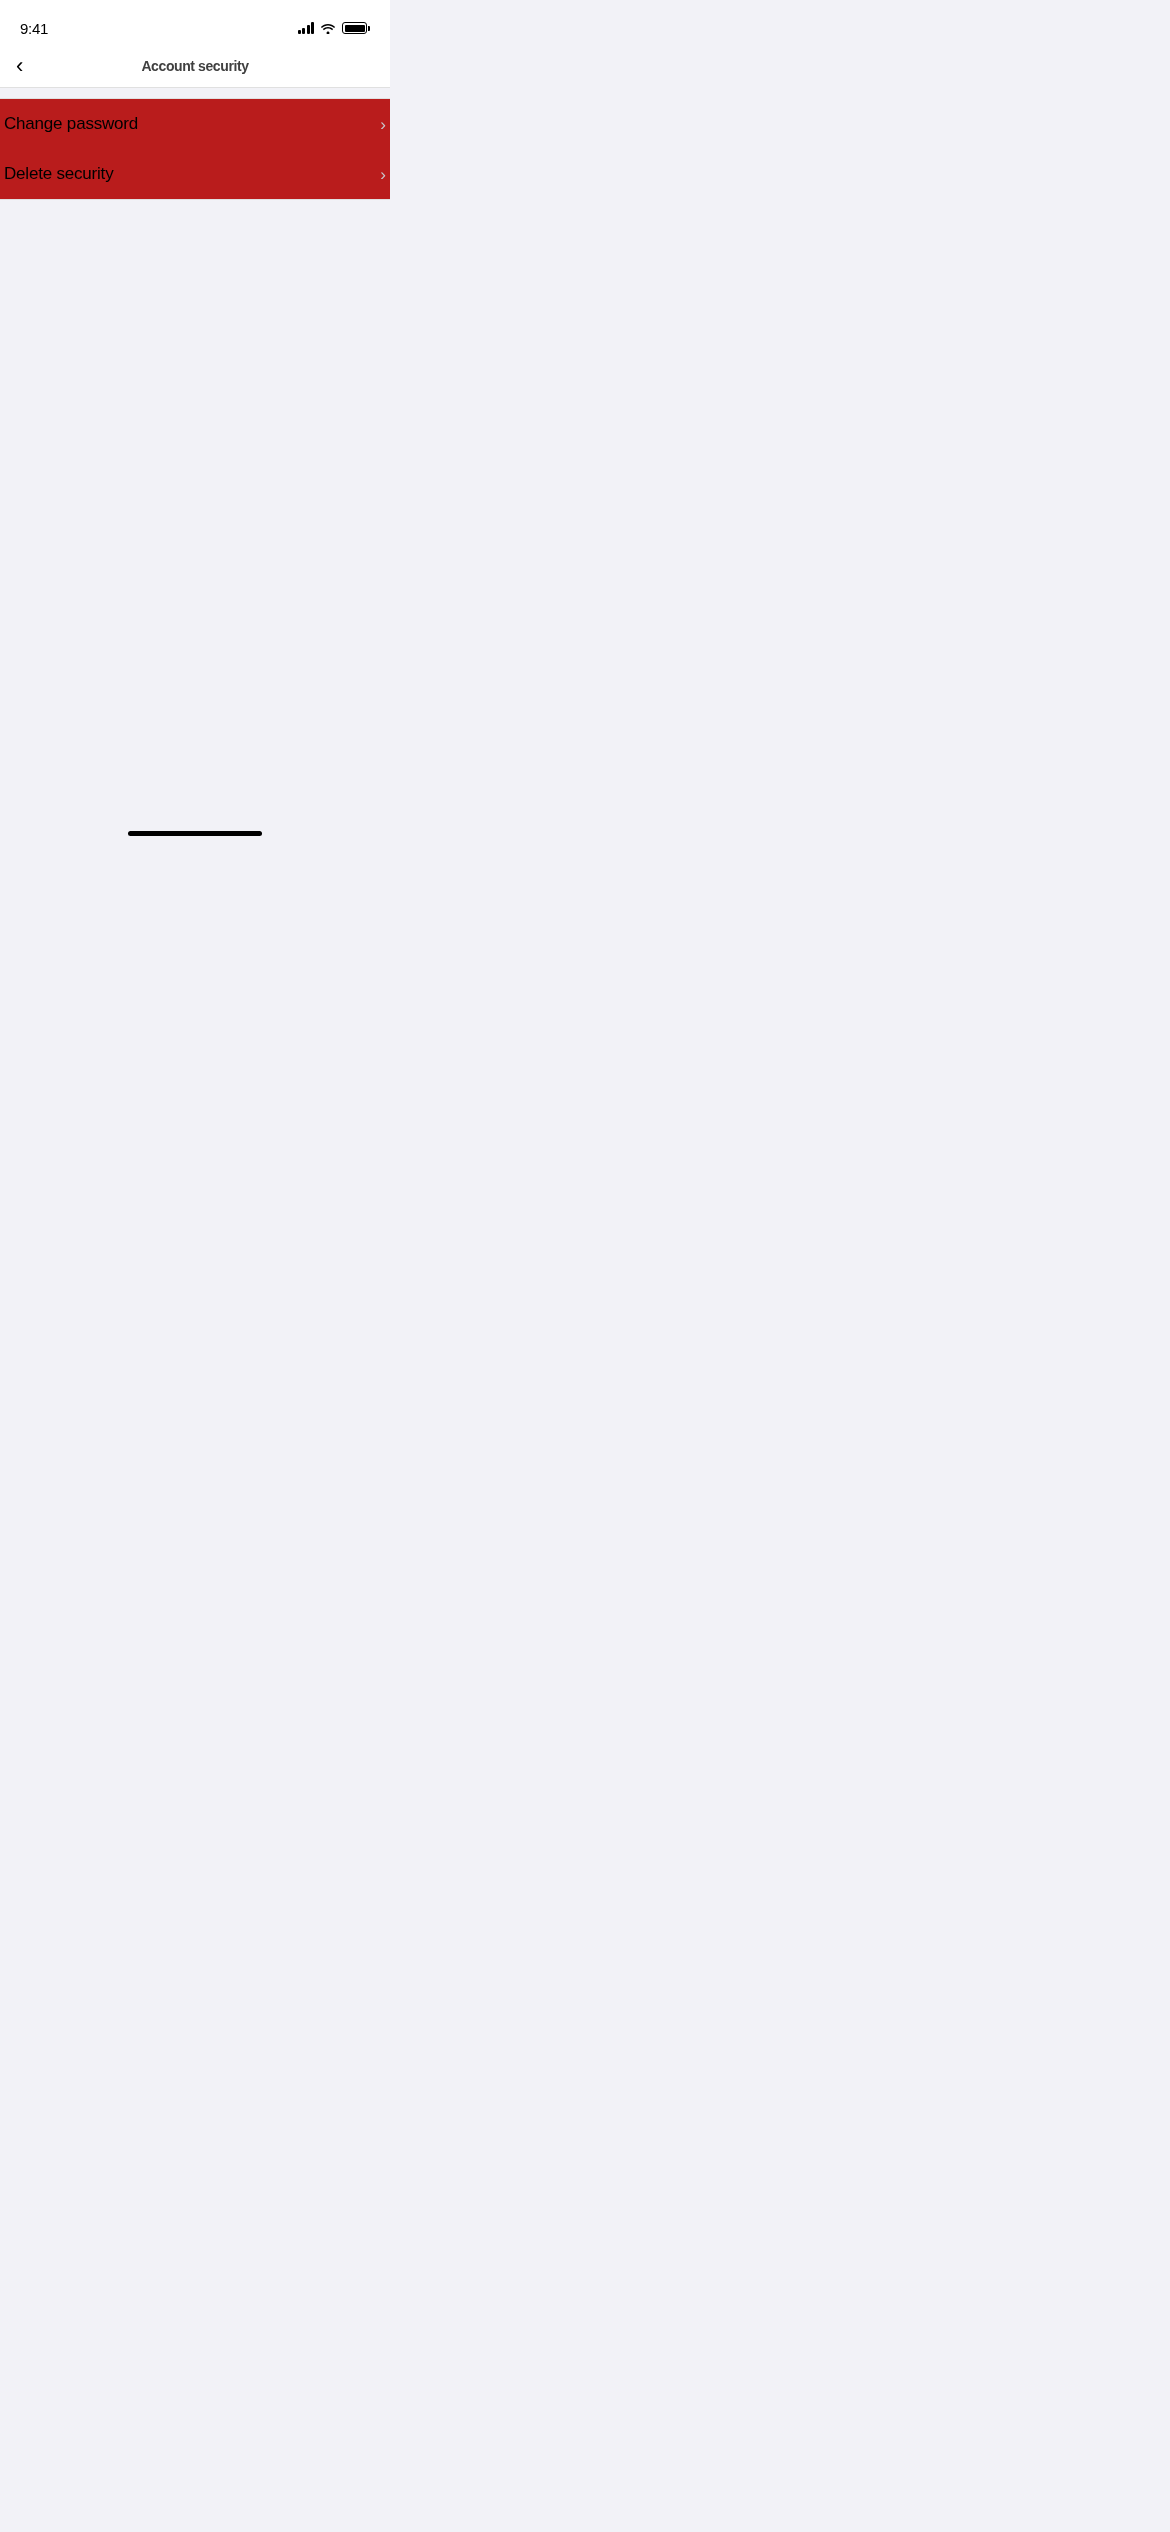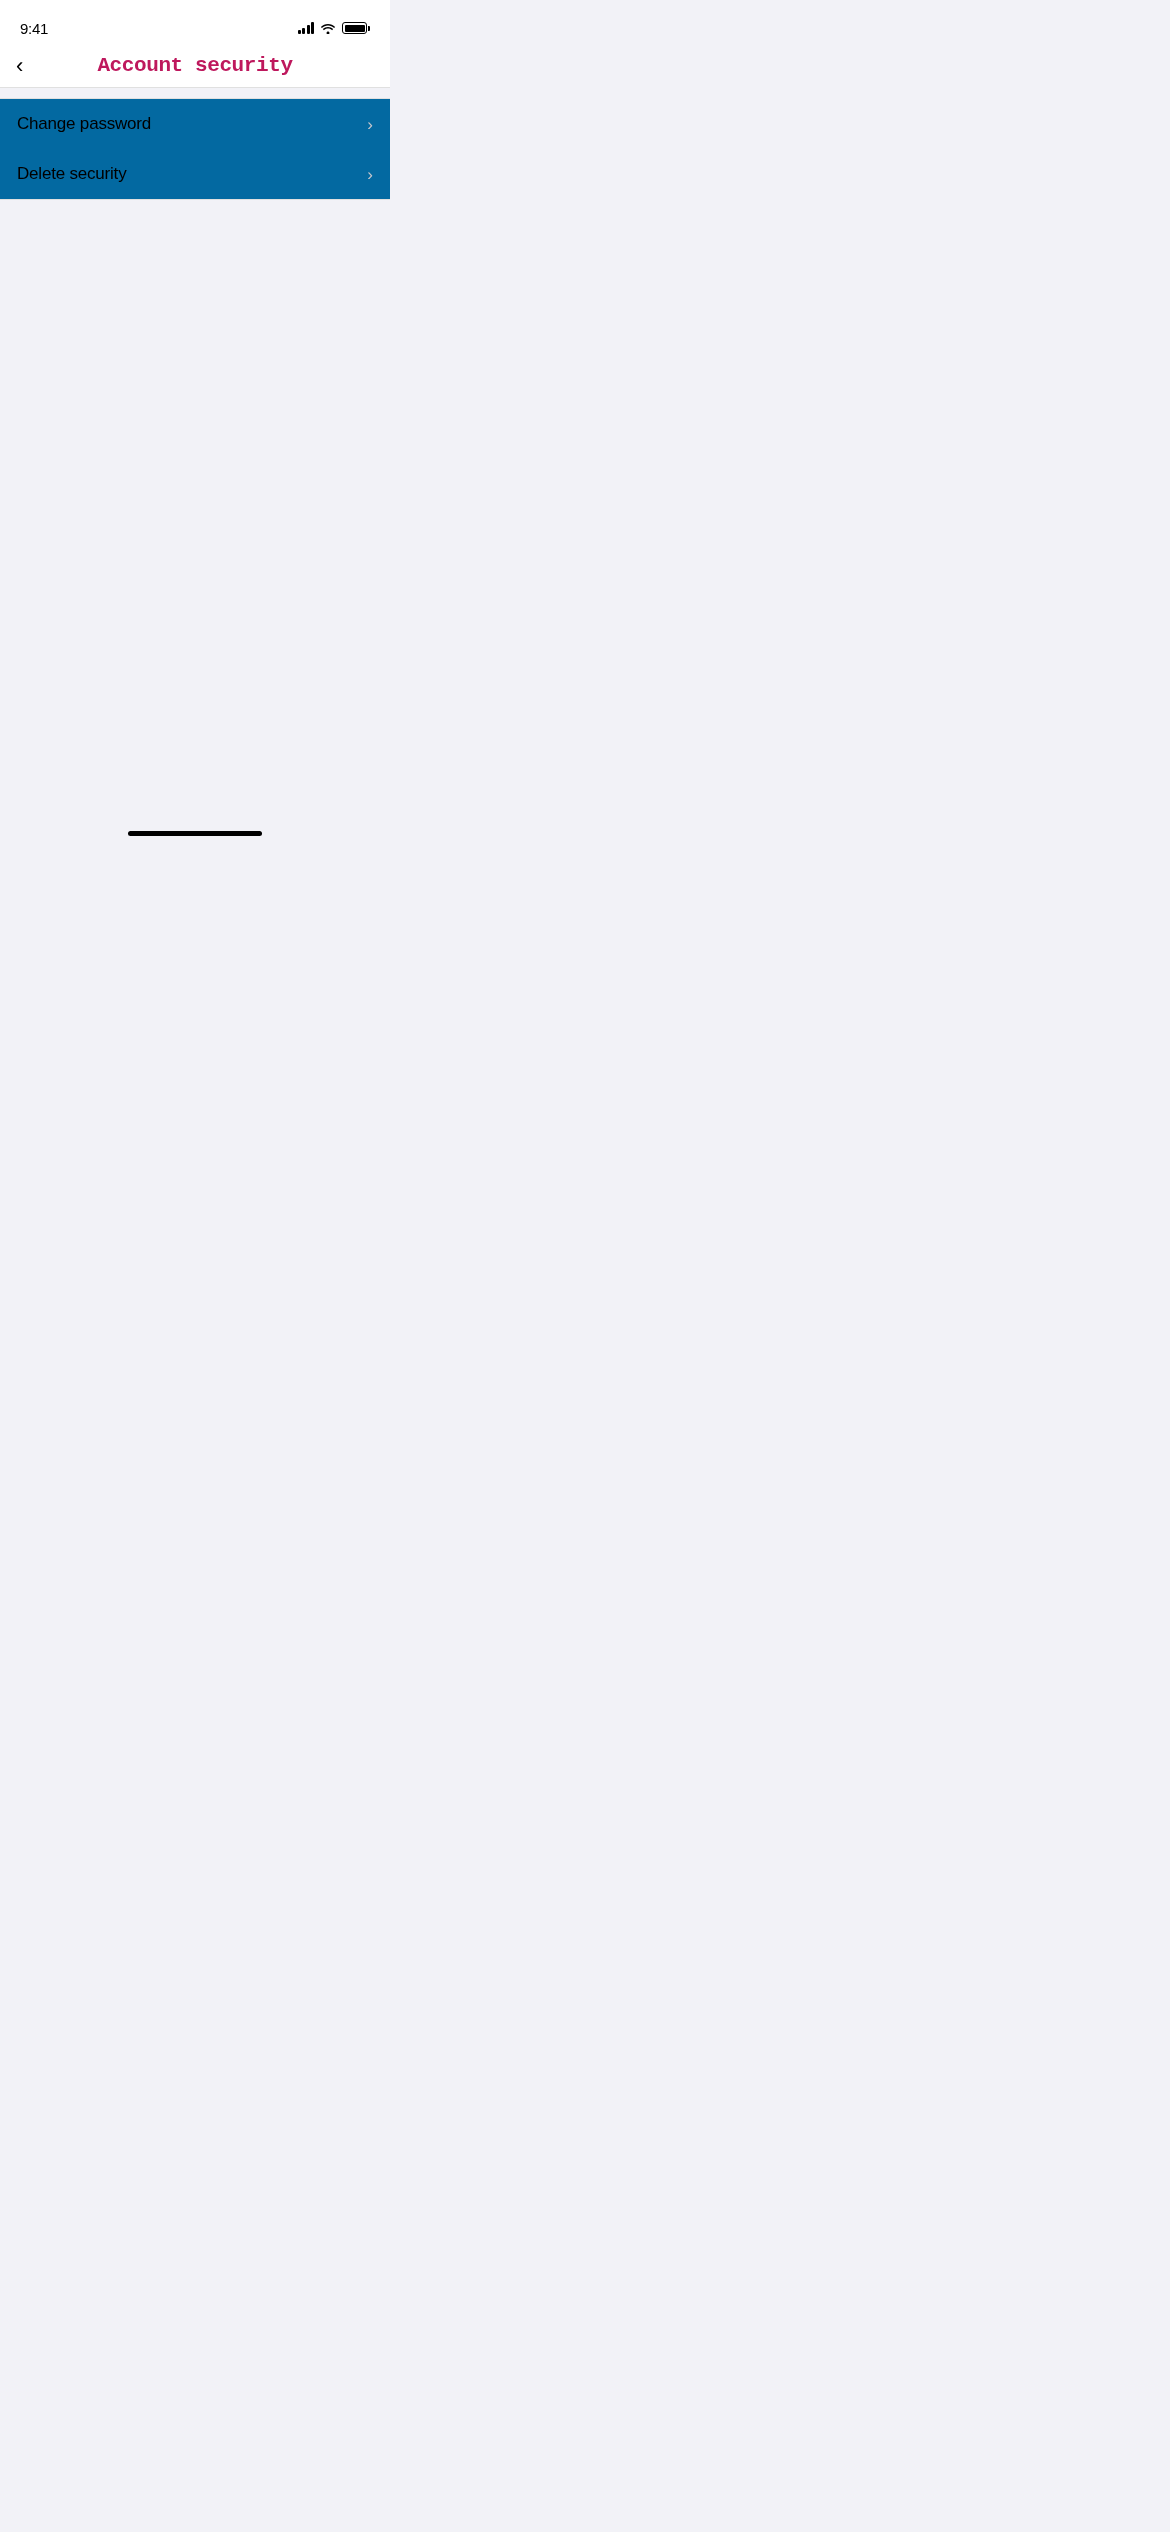--- a/index.html
+++ b/index.html
@@ -126,48 +126,47 @@
       padding: 8px 0;
     }
 
     .back-chevron {
       font-size: 22px;
       line-height: 1;
       color: #000;
     }
 
     .nav-title {
-      font-size: 21px;
+      font-size: 14px;
       font-weight: 600;
-      color: #be185d;
+      color: #404040;
       letter-spacing: -0.4px;
-      font-family: Liberation Mono, monospace;
     }
 
     
     .section-top {
       width: 100%;
       height: 10px;
       background: #f2f2f7;
     }
 
     
     .menu-list {
       background: #ffffff;
       border-top: 0.5px solid #e0e0e0;
       border-bottom: 0.5px solid #e0e0e0;
     }
 
     .menu-item {
       display: flex;
       align-items: center;
       justify-content: space-between;
-      padding: 0 17px;
+      padding: 0 4px;
       height: 50px;
-      background: #0369a1;
+      background: #b91c1c;
       cursor: pointer;
       position: relative;
     }
 
     .menu-item:not(:last-child)::after {
       content: '';
       position: absolute;
       bottom: 0;
       left: 16px;
       right: 0;

